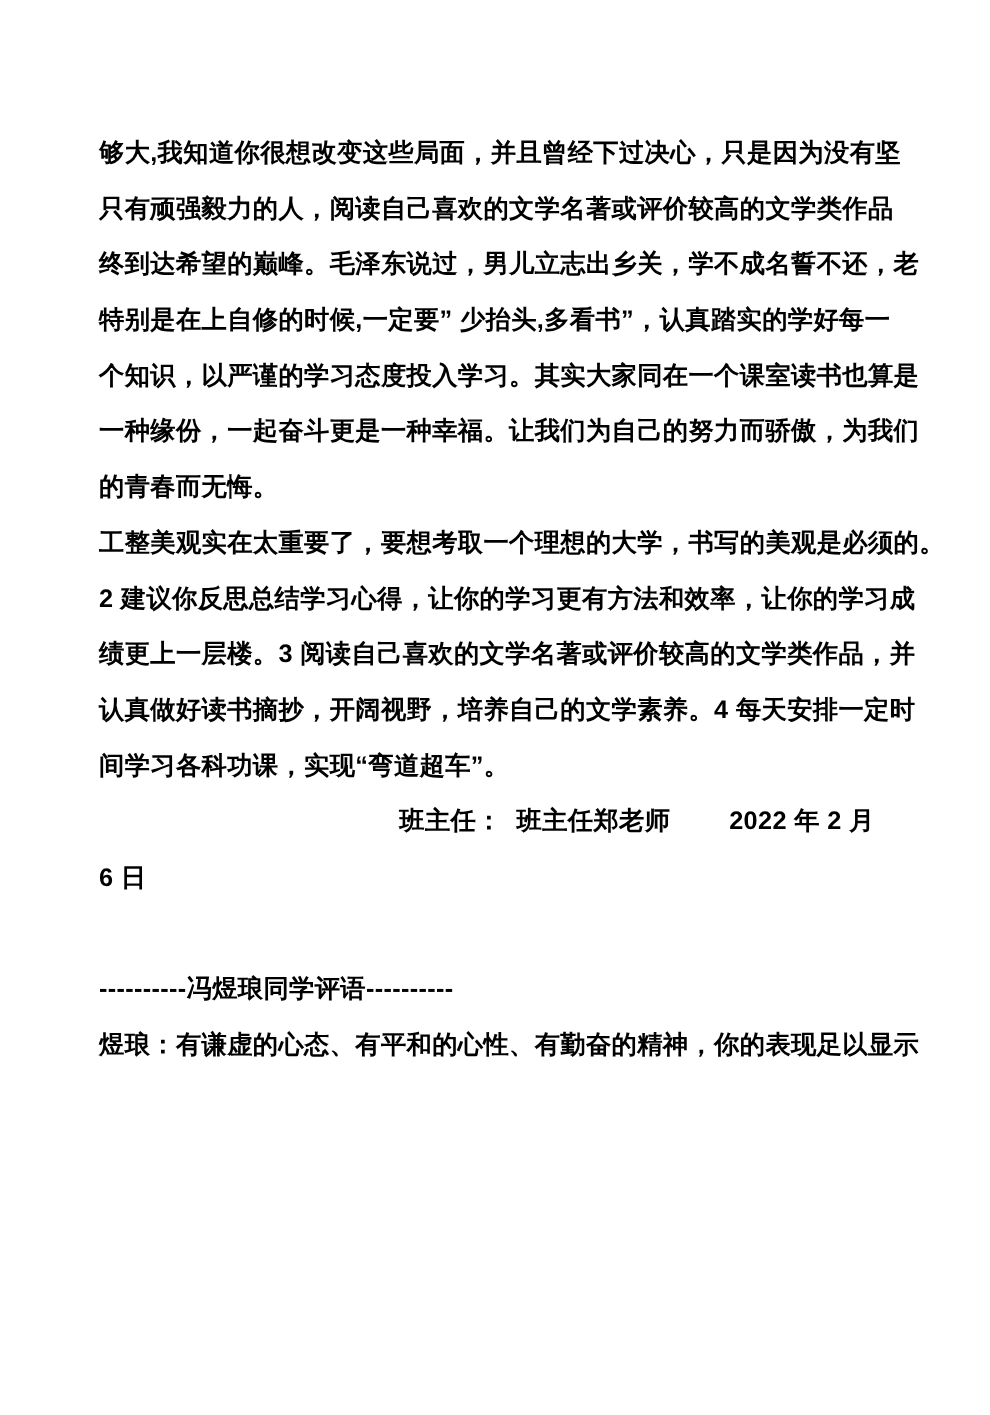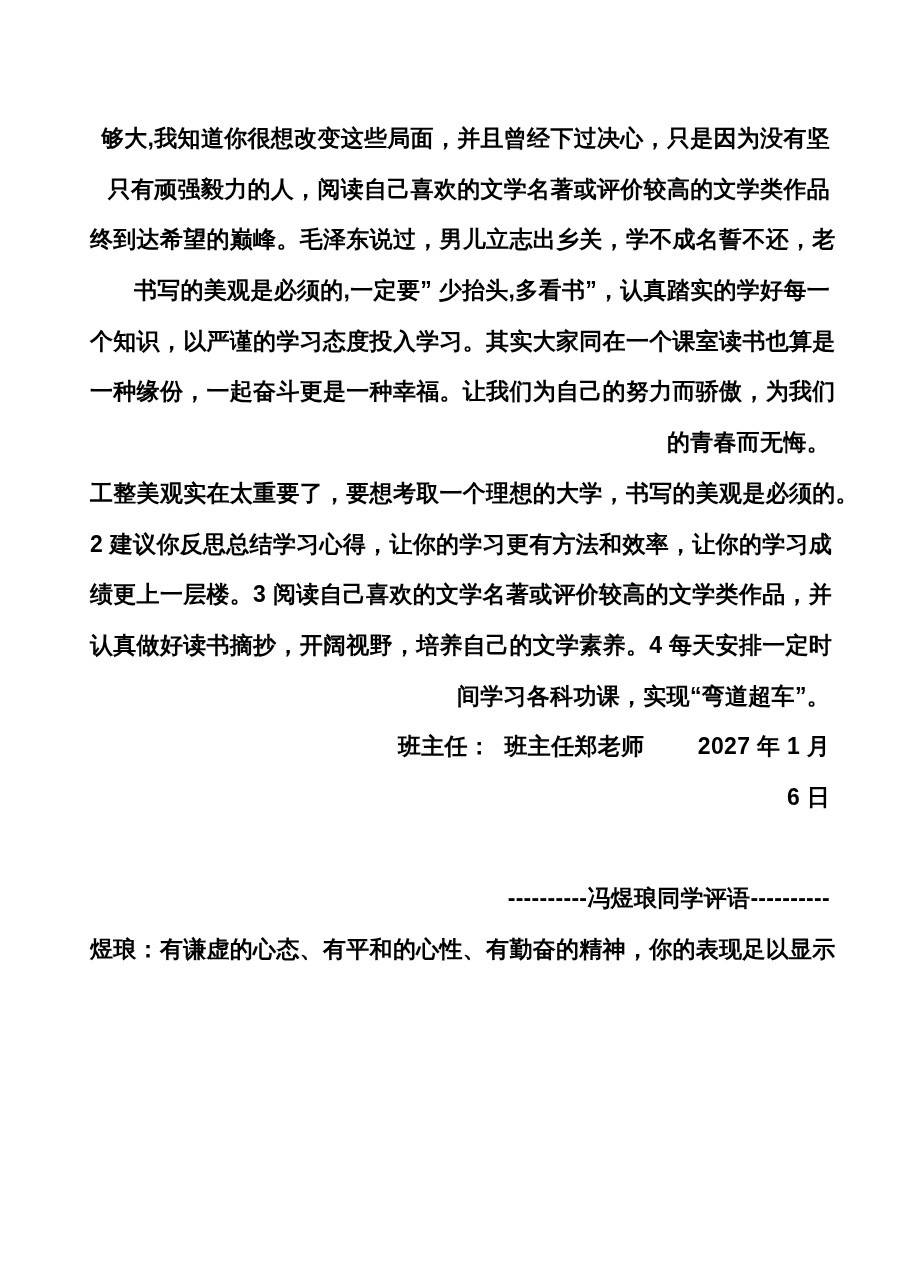--- a/index.html
+++ b/index.html
@@ -12,21 +12,20 @@
     position: relative;
     width: 900px;
     height: 972px;
     box-sizing: border-box;
     background: #ffffff;
     padding: 113px 70px 0 90px;
     overflow: hidden;
     font-family: "Liberation Sans", "DejaVu Sans", sans-serif;
     font-weight: 700;
     color: #000000;
-    text-align: right;
   }
   .doc-body {
     width: 740px;
   }
   .line {
     height: 50.7px;
     line-height: 50.7px;
     font-size: 23px;
     white-space: pre;
     letter-spacing: 0.3px;
@@ -52,40 +51,40 @@
 <main class="page">
   <div class="doc-body" id="lines">
   <div class="line"><span class="pre">够大,我知道你很想改变这些局面，并且曾经下过决心，只是因为没有坚</span><span class="u"></span><span class="post"></span></div>
 
 
   <div class="line"><span class="pre">只有顽强毅力的人，阅读自己喜欢的文学名著或评价较高的文学类作品</span><span class="u"></span><span class="post"></span></div>
 
   <div class="line"><span class="pre">终到达希望的巅峰。毛泽东说过，男儿立志出乡关，学不成名誓不还，老</span><span class="u"></span><span class="post"></span></div>
 
 
-  <div class="line"><span class="pre">书写的美观是必须的,一定要” 少抬头,多看书”，认真踏实的学好每一</span><span class="u"></span><span class="post"></span></div>
+  <div class="line"><span class="pre">特别是在上自修的时候,一定要” 少抬头,多看书”，认真踏实的学好每一</span><span class="u"></span><span class="post"></span></div>
 
   <div class="line"><span class="pre">个知识，以严谨的学习态度投入学习。其实大家同在一个课室读书也算是</span><span class="u"></span><span class="post"></span></div>
 
   <div class="line"><span class="pre">一种缘份，一起奋斗更是一种幸福。让我们为自己的努力而骄傲，为我们</span><span class="u"></span><span class="post"></span></div>
 
   <div class="line"><span class="pre">的青春而无悔。</span><span class="u"></span><span class="post"></span></div>
 
 
   <div class="line"><span class="pre">工整美观实在太重要了，要想考取一个理想的大学，书写的美观是必须的。</span><span class="u"></span><span class="post"></span></div>
 
   <div class="line"><span class="pre">2 建议你反思总结学习心得，让你的学习更有方法和效率，让你的学习成</span><span class="u"></span><span class="post"></span></div>
 
   <div class="line"><span class="pre">绩更上一层楼。3 阅读自己喜欢的文学名著或评价较高的文学类作品，并</span><span class="u"></span><span class="post"></span></div>
 
   <div class="line"><span class="pre">认真做好读书摘抄，开阔视野，培养自己的文学素养。4 每天安排一定时</span><span class="u"></span><span class="post"></span></div>
 
   <div class="line"><span class="pre">间学习各科功课，实现“弯道超车”。</span><span class="u"></span><span class="post"></span></div>
 
-  <div class="line signature"><span class="pre">班主任：  班主任郑老师        2027 年 1 月</span><span class="u"></span><span class="post"></span></div>
+  <div class="line signature"><span class="pre">班主任：  班主任郑老师        2022 年 2 月</span><span class="u"></span><span class="post"></span></div>
 
   <div class="line"><span class="pre">6 日</span><span class="u"></span><span class="post"></span></div>
 
   <div class="line blank"><span class="pre"></span><span class="u"></span><span class="post"></span></div>
 
   <div class="line"><span class="pre">----------冯煜琅同学评语----------</span><span class="u"></span><span class="post"></span></div>
 
   <div class="line"><span class="pre">煜琅：有谦虚的心态、有平和的心性、有勤奋的精神，你的表现足以显示</span><span class="u"></span><span class="post"></span></div>
 </div>
 </main>

